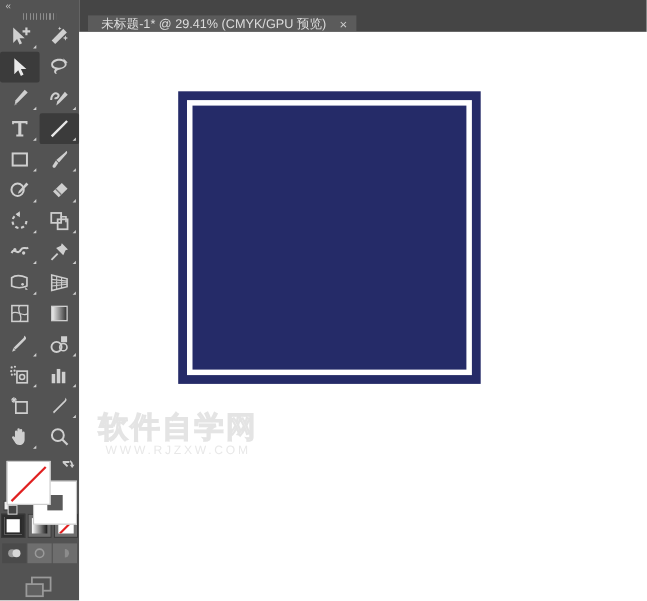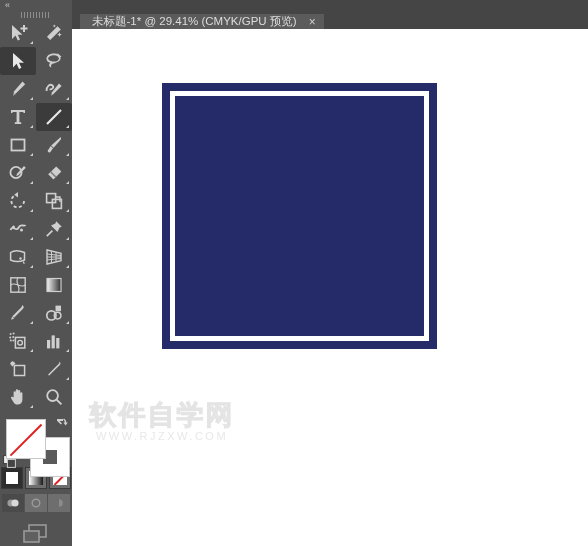--- a/index.html
+++ b/index.html
@@ -122,21 +122,20 @@
     position:absolute;left:0px;top:346px;width:180px;
     text-align:center;pointer-events:none;
   }
   .wm-cn{
     font-size:27px;font-weight:bold;letter-spacing:2px;
     color:#ffffff;
     -webkit-text-stroke:1px #e4e4e4;
     text-shadow:0 0 0 #eeeeee;
     line-height:1;
     font-family:"DejaVu Sans",sans-serif;
-    margin-top:26px;
   }
   .wm-en{
     font-size:11px;letter-spacing:2.5px;color:#e8e8e8;
     margin-top:2px;font-family:"Liberation Sans",sans-serif;
   }
 </style>
 </head>
 <body>
 
 <div id="app">

